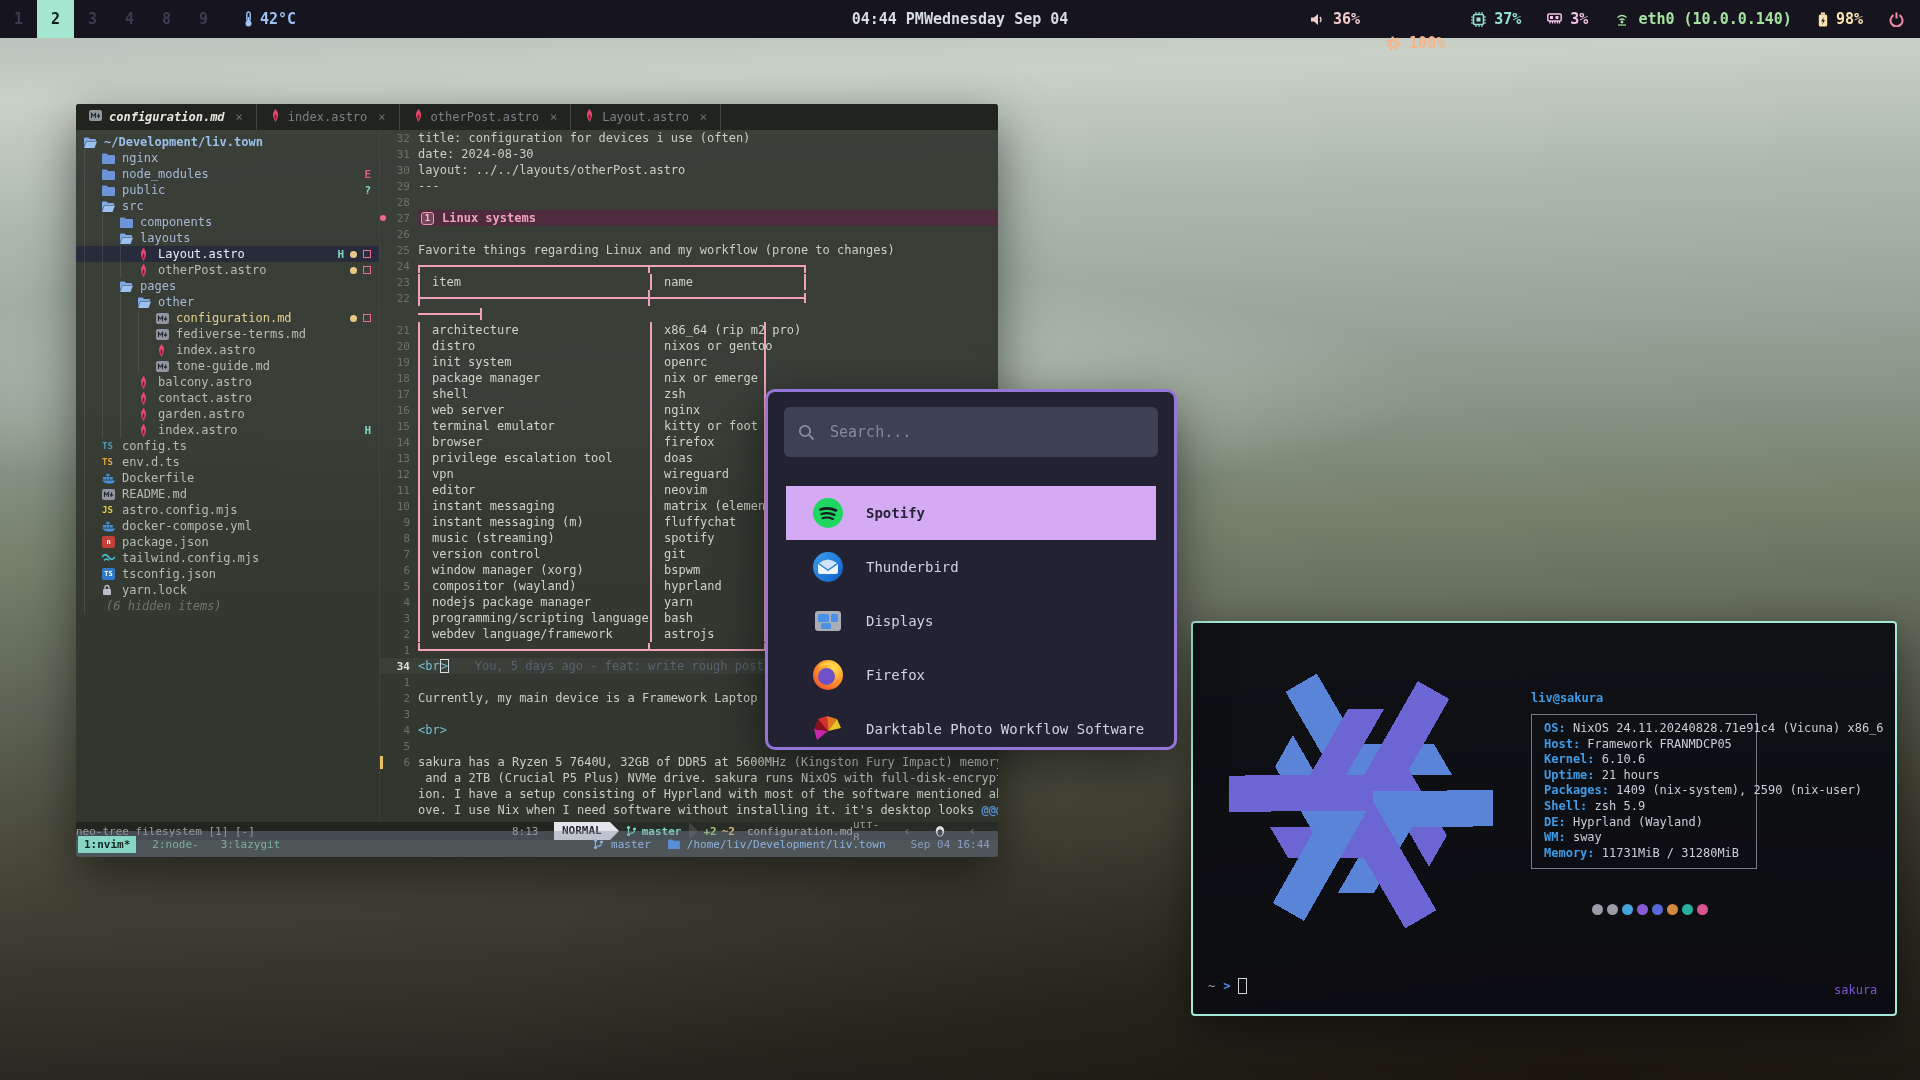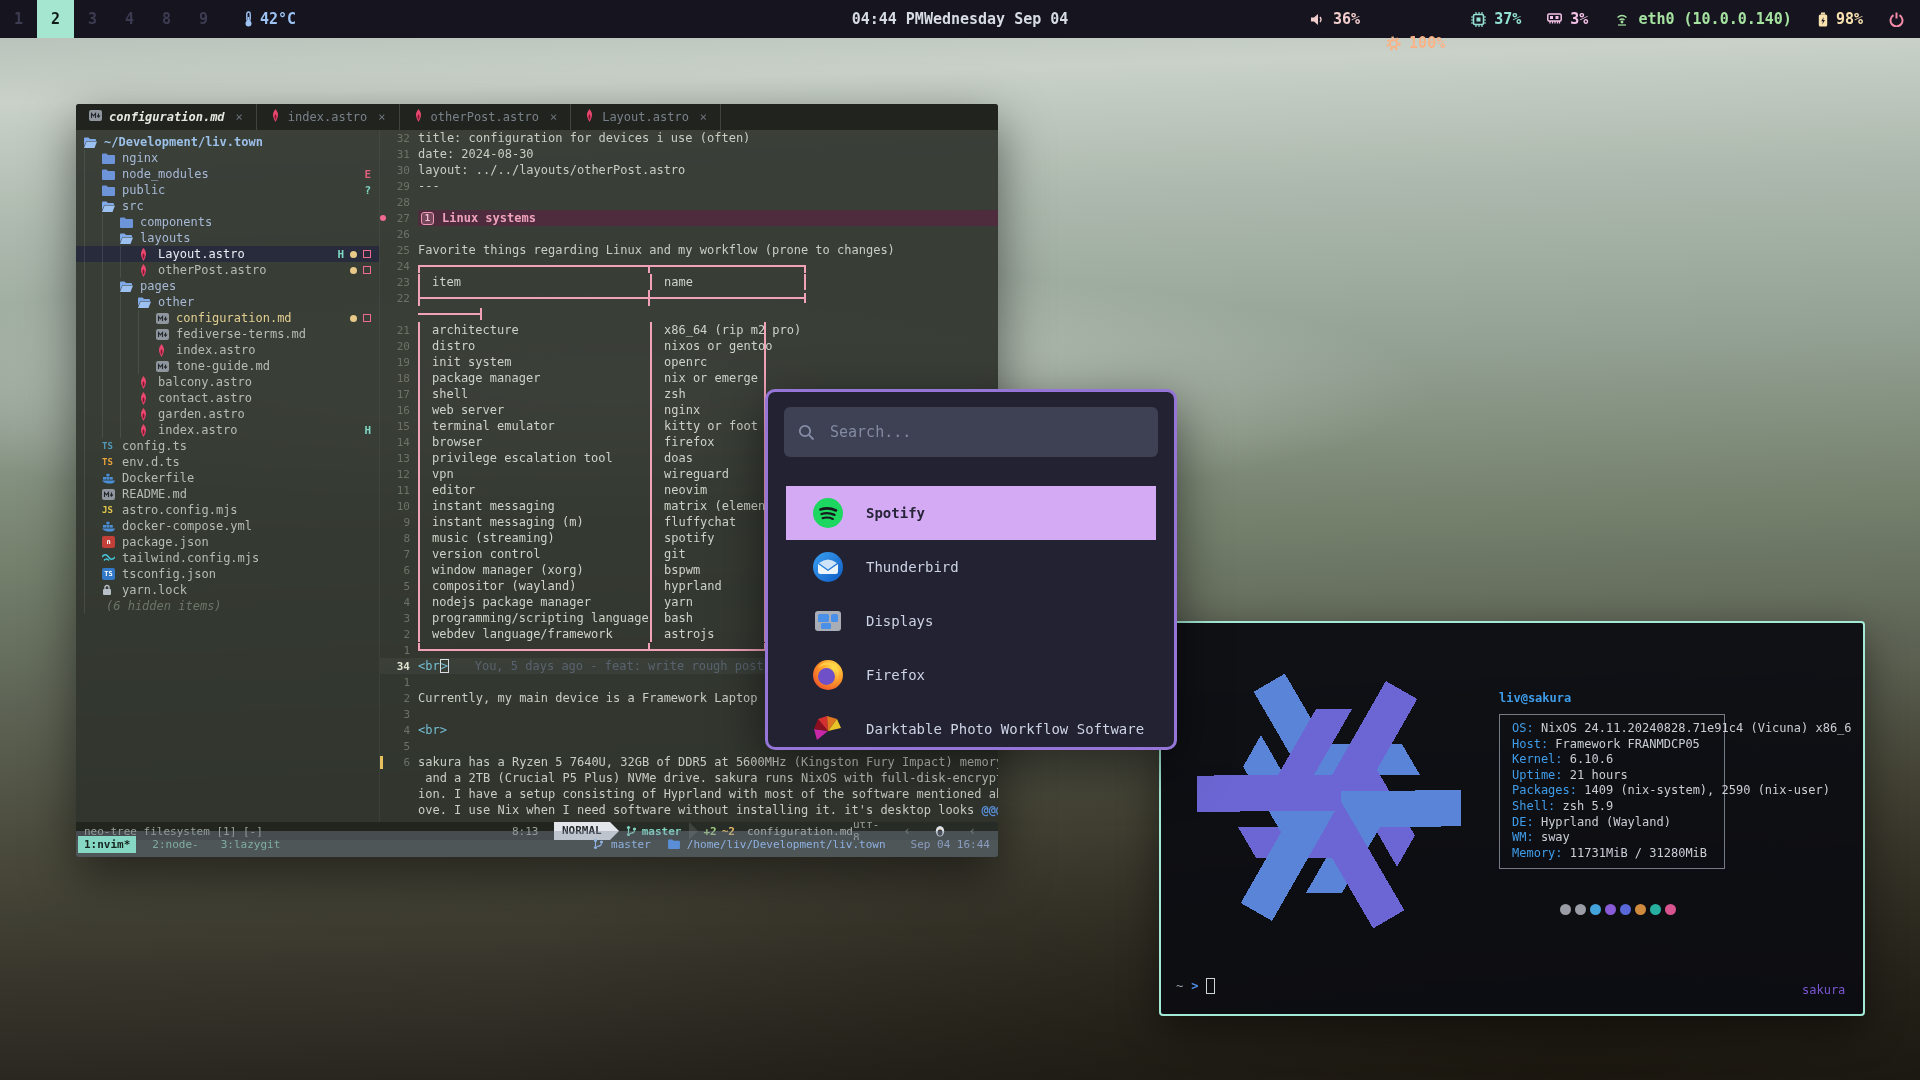--- a/index.html
+++ b/index.html
@@ -80,21 +80,21 @@
   height:16px;line-height:16px}
 .c1{width:232px}
 .c2{width:116px;border-right:2px solid var(--tp);overflow:visible;white-space:nowrap}
 .c2h{width:156px;border-right:2px solid var(--tp)}
 .tgeo{position:relative;height:16px;flex:none}
 .hl{position:absolute;left:0;right:0;height:2px;background:var(--tp)}
 .vt{position:absolute;width:2px;background:var(--tp)}
 
 .sline{position:absolute;left:0;right:0;bottom:17px;height:18px;background:rgba(33,36,30,.94);
   display:flex;align-items:center;font-size:11px;color:#9aa196}
-.nt{padding-left:8px}
+.nt{}
 .ntpos{position:absolute;left:436px}
 .ll{position:absolute;left:478px;right:0;top:0;height:18px;display:flex;align-items:center;
   background:rgba(43,47,41,.7);overflow:hidden}
 .mode{background:#e2e6ea;color:#272b30;font-weight:700;padding:0 8px;height:18px;line-height:18px}
 .tri{width:0;height:0;border-top:9px solid transparent;border-bottom:9px solid transparent;flex:none}
 .t1{border-left:9px solid #e2e6ea}
 .t1b{border-left:9px solid #3f443e}
 .brch{display:flex;align-items:center;gap:5px;color:#7fd6c2;font-weight:700;margin:0 7px}
 .da{color:#9ec87e;font-weight:700}.dm{color:#e0b566;font-weight:700;margin-left:5px}
 .fname{color:#aeb4aa;margin-left:12px}
@@ -103,29 +103,29 @@
 .ft{color:#9aa196}
 .tmux{position:absolute;left:0;right:0;bottom:0;height:26px;background:rgba(130,142,160,.38);
   display:flex;align-items:center;font-size:11px;border-radius:0 0 3px 3px}
 .twin{padding:0 6px;height:17px;line-height:17px;color:#7fae9e}
 .twin.on{background:#86d8c4;color:#17241f;font-weight:700}
 .twin+.twin{margin-left:10px}
 .trr{margin-left:auto;display:flex;align-items:center;gap:7px;color:#8fb0e0;padding-right:8px}
 .tdt{color:#8a9cc0;margin-left:18px}
 .icb{display:flex;align-items:center;color:inherit}
 
-.fw{position:absolute;left:1159px;top:621px;width:706px;height:395px;z-index:20;
+.fw{position:absolute;left:1191px;top:621px;width:706px;height:395px;z-index:20;
   background:rgba(12,13,18,.95);border:2px solid var(--fb);border-radius:4px;
   box-shadow:0 14px 40px rgba(0,0,0,.45);overflow:hidden}
 #nix-logo{position:absolute;left:12px;top:22px}
 .finfo{position:absolute;left:338px;top:68px;font-size:12px}
 .fuser{color:var(--kb);font-weight:700}
 .ffr{margin-top:9px;border:1px solid #747b84;width:226px;padding:6px 0 7px 12px}
 .fl{height:15.6px;line-height:15.6px;white-space:nowrap}
-.fk{color:var(--kb);font-weight:400}
+.fk{color:var(--kb);font-weight:700}
 .fv{color:#c9ced5}
 .dots{position:absolute;left:399px;top:281px;display:flex;gap:4px}
 .dot{width:11px;height:11px;border-radius:50%}
 .fprompt{position:absolute;left:15px;top:355px;font-size:12px;display:flex;gap:8px;
   align-items:center;color:#98a0ac}
 .pch{color:#4f8fe8;font-weight:700}
 .pcur{width:9px;height:16px;border:1px solid #cfd4d9}
 .fsess{position:absolute;left:641px;top:360px;color:var(--sp);font-size:12px}
 
 .la{position:absolute;left:765px;top:389px;width:412px;height:361px;z-index:40;

